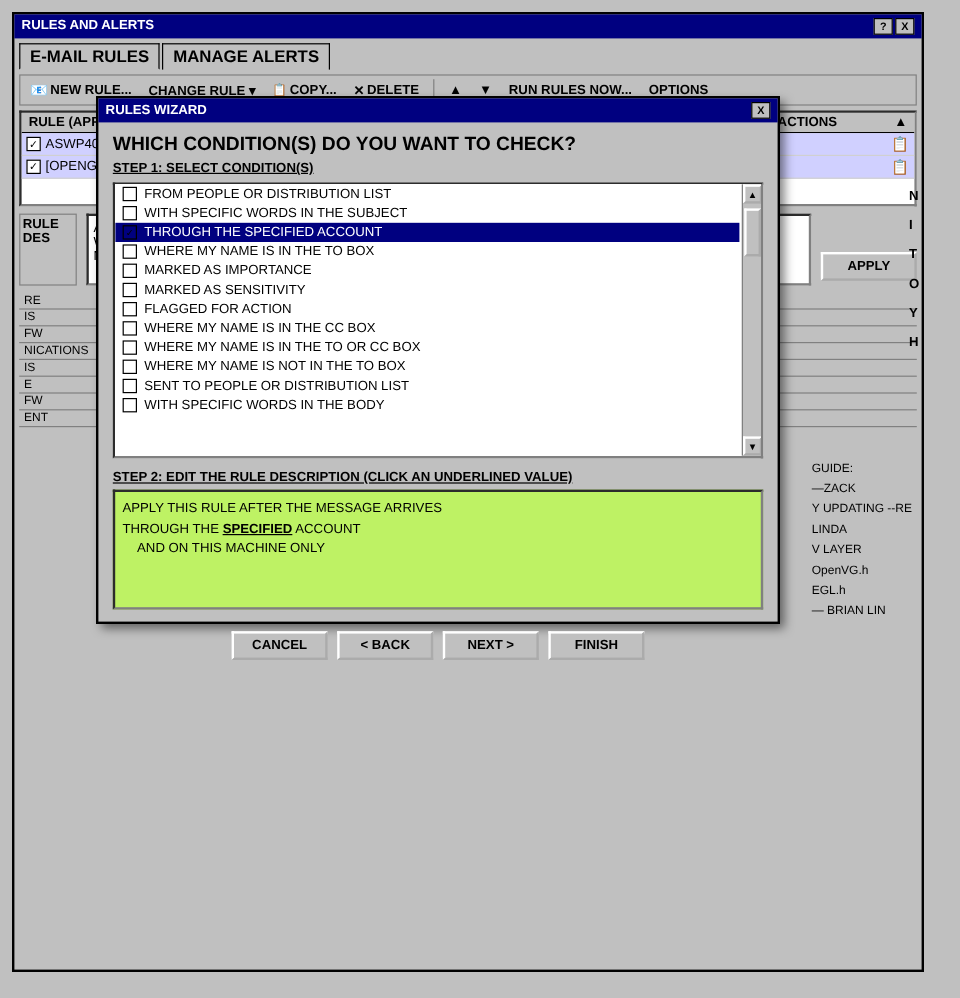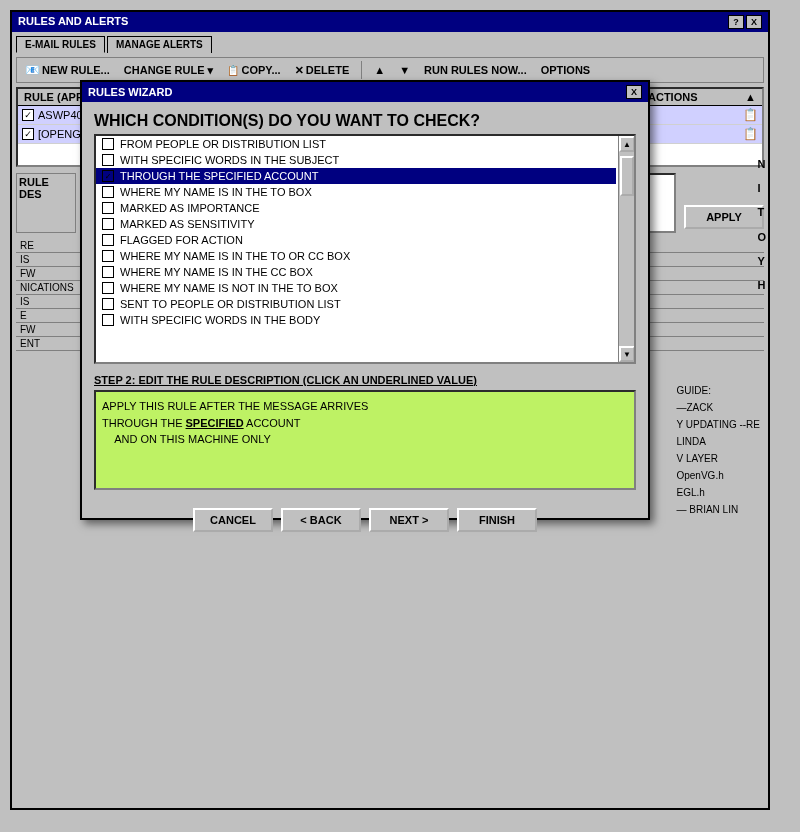--- a/index.html
+++ b/index.html
@@ -63,21 +63,21 @@
       display: flex;
       gap: 2px;
       margin-bottom: 4px;
     }
 
     .tab {
       border: 1px solid #000;
       border-bottom: none;
       padding: 2px 8px;
       background: #c0c0c0;
-      font-size: 10px;
+      font-size: 14px;
       font-weight: bold;
       cursor: pointer;
     }
 
     .tab.active {
       background: #c0c0c0;
       border-bottom: 1px solid #c0c0c0;
       z-index: 1;
     }
 
@@ -362,21 +362,21 @@
       </div>
 
       <div class="data-row" style="background:#d0d0ff;">
         <div class="row-checkbox" style="margin-right:4px; border:1px solid #000; width:12px; height:12px; background:#fff; display:inline-flex; align-items:center; justify-content:center; font-size:9px;">✓</div>
         <span>[OPENGL_ES]</span>
         <span style="margin-left:auto; font-size:12px;">📋</span>
       </div>
     </div>
 
     <div style="display:flex; gap:8px; margin-top:6px;">
-      <div style="width:60px; font-weight:bold; font-size:11px; border:1px solid #808080; padding:2px;">RULE DES</div>
+      <div style="width:48px; font-weight:bold; font-size:11px; border:1px solid #808080; padding:2px;">RULE DES</div>
       <div style="flex:1; border:2px inset #808080; padding:4px; background:#fff; min-height:60px; font-size:11px;">
         <div>APPLY</div>
         <div>WITH A</div>
         <div>MOVE I</div>
       </div>
       <div style="display:flex; flex-direction:column; justify-content:flex-end;">
         <button class="dialog-btn" style="margin-bottom:4px;">APPLY</button>
       </div>
     </div>
 
@@ -439,20 +439,21 @@
 <div class="modal-overlay">
 
   <div class="modal-titlebar">
     <span>RULES WIZARD</span>
     <div class="titlebar-btn">X</div>
   </div>
 
   <div class="modal-content">
 
     <div class="modal-question">WHICH CONDITION(S) DO YOU WANT TO CHECK?</div>
+    <div class="modal-step-label">STEP 1: SELECT CONDITION(S)</div>
 
     <div class="conditions-list" style="padding-right:18px; position:relative;">
 
       <div class="condition-item">
         <div class="cond-checkbox"></div>
         <span>FROM PEOPLE OR DISTRIBUTION LIST</span>
       </div>
       <div class="condition-item">
         <div class="cond-checkbox"></div>
         <span>WITH SPECIFIC WORDS IN THE SUBJECT</span>
@@ -472,25 +473,25 @@
       <div class="condition-item">
         <div class="cond-checkbox"></div>
         <span>MARKED AS SENSITIVITY</span>
       </div>
       <div class="condition-item">
         <div class="cond-checkbox"></div>
         <span>FLAGGED FOR ACTION</span>
       </div>
       <div class="condition-item">
         <div class="cond-checkbox"></div>
+        <span>WHERE MY NAME IS IN THE CC BOX</span>
+      </div>
+      <div class="condition-item">
+        <div class="cond-checkbox"></div>
         <span>WHERE MY NAME IS IN THE TO OR CC BOX</span>
-      </div>
-      <div class="condition-item">
-        <div class="cond-checkbox"></div>
-        <span>WHERE MY NAME IS IN THE CC BOX</span>
       </div>
       <div class="condition-item">
         <div class="cond-checkbox"></div>
         <span>WHERE MY NAME IS NOT IN THE TO BOX</span>
       </div>
       <div class="condition-item">
         <div class="cond-checkbox"></div>
         <span>SENT TO PEOPLE OR DISTRIBUTION LIST</span>
       </div>
       <div class="condition-item">

